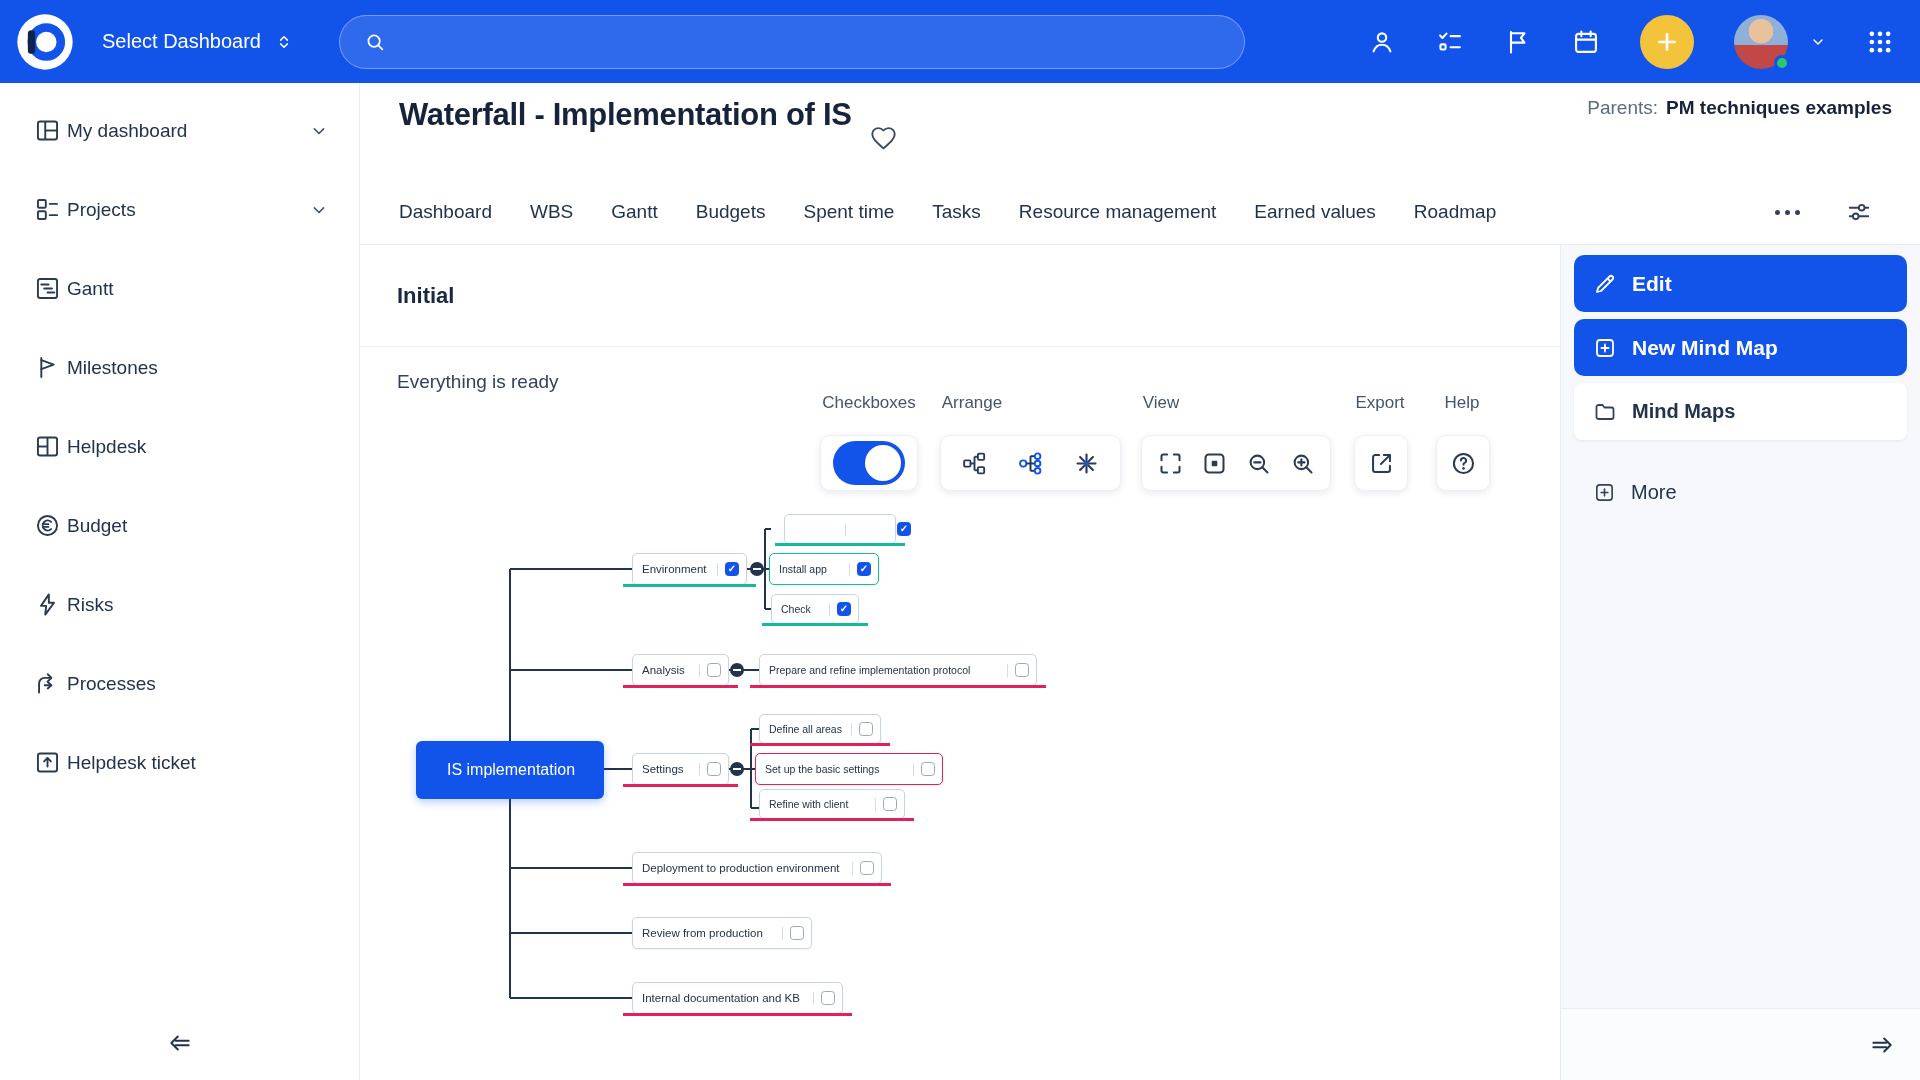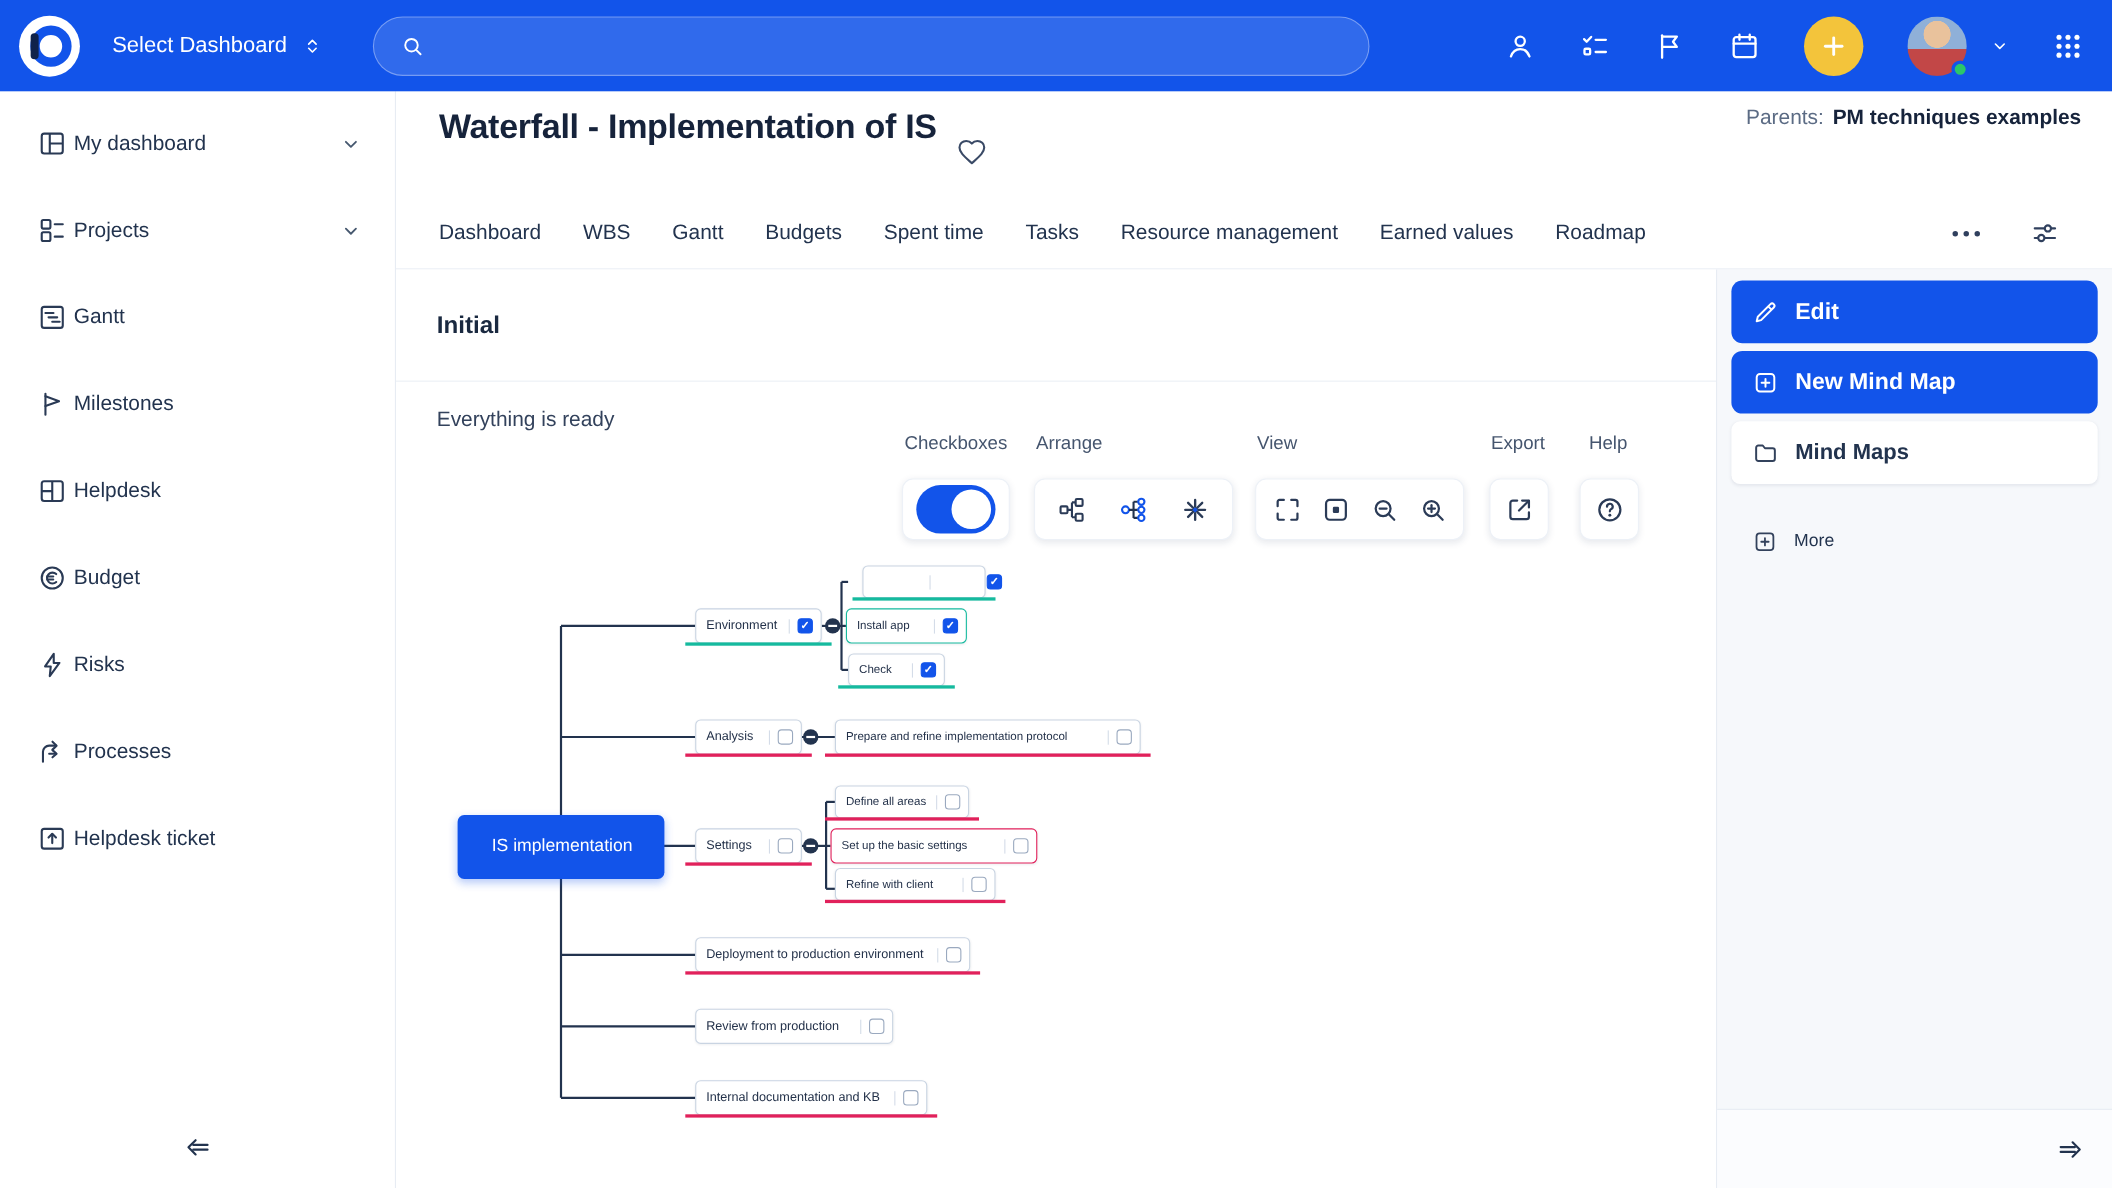--- a/index.html
+++ b/index.html
@@ -171,21 +171,21 @@
   .btn-primary svg { width:24px; height:24px; flex:0 0 auto; }
   .panel-row {
     width:100%; height:57px; background:#fff; border-radius:8px;
     box-shadow:0 1px 3px rgba(23,43,77,.08);
     display:flex; align-items:center; gap:15px; padding:0 19px;
     font-size:20px; font-weight:600; color:#22334E; cursor:pointer;
   }
   .panel-row svg { width:24px; height:24px; color:#33425C; }
   .panel-more {
     margin-top:30px; display:flex; align-items:center; gap:15px; padding:0 19px;
-    font-size:16px; font-weight:500; color:#22334E; cursor:pointer; height:44px;
+    font-size:20px; font-weight:500; color:#22334E; cursor:pointer; height:44px;
   }
   .panel-more svg { width:23px; height:23px; color:#33425C; }
   .panel-bottom {
     position:absolute; left:0; right:0; bottom:0; height:72px;
     background:#FBFCFE; border-top:1px solid var(--line);
     display:flex; align-items:center; justify-content:flex-end; padding-right:22px;
   }
   .panel-bottom button { background:none; border:none; cursor:pointer; color:#22334E; }
   .panel-bottom svg { width:32px; height:26px; }
 </style>

